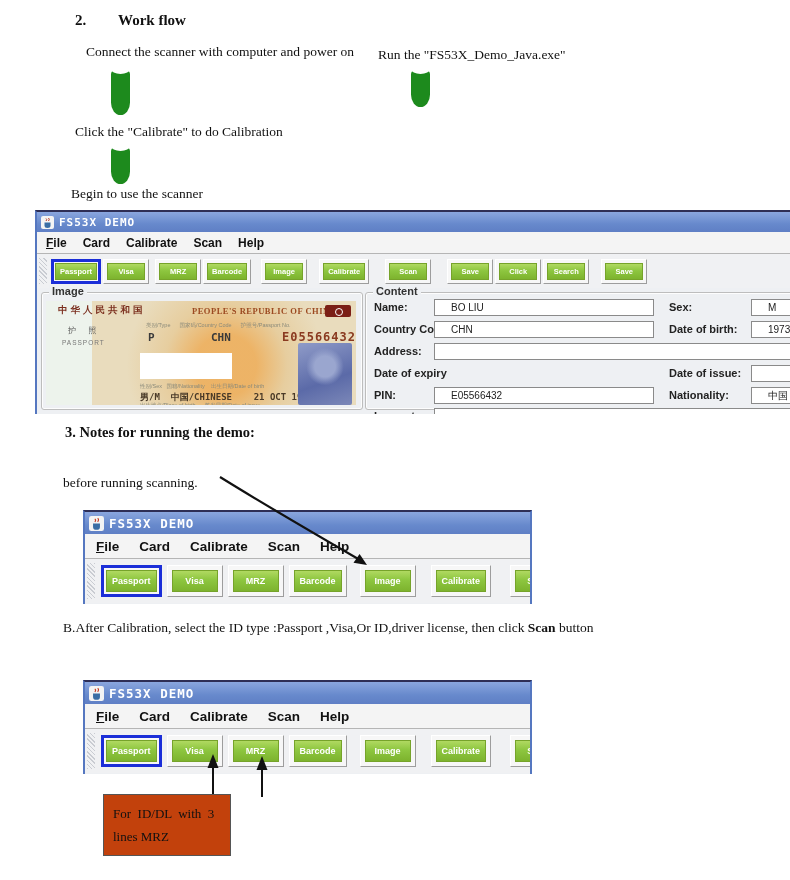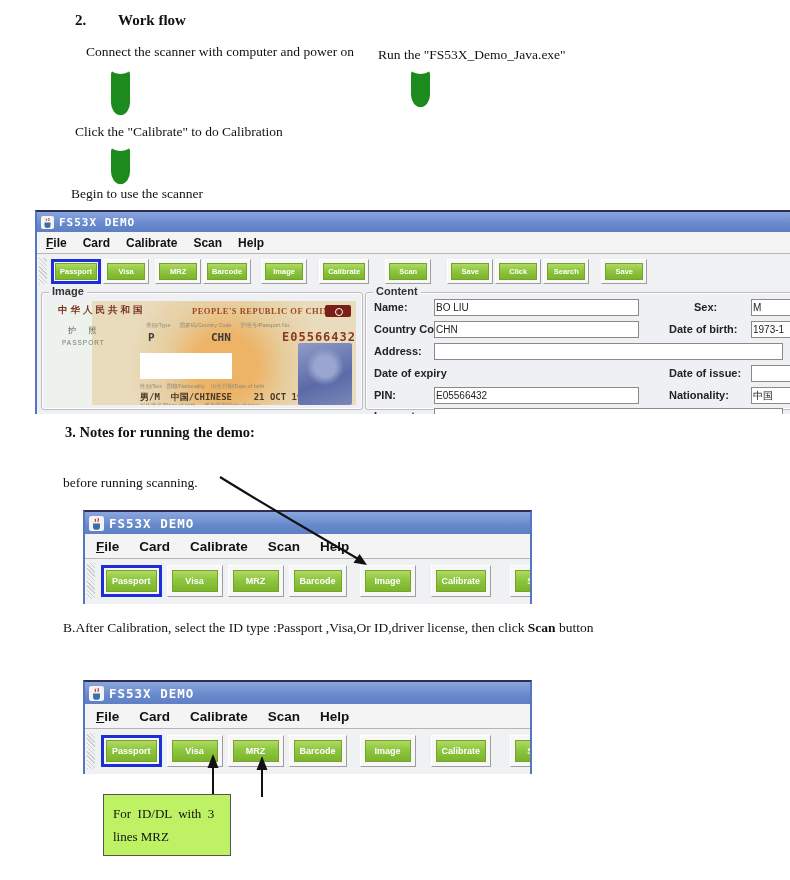--- a/index.html
+++ b/index.html
@@ -92,24 +92,24 @@
   .pp-l2{left:94px;top:82px;}
   .pp-person{left:94px;top:90px;font-weight:bold;font-size:9px;font-family:"DejaVu Sans Mono",monospace;color:#4a3a28;}
   .pp-l3{left:94px;top:101px;}
   .pp-photo{position:absolute;right:4px;top:42px;width:54px;height:62px;border-radius:2px;
             background:radial-gradient(circle at 50% 38%, #9aa6cf 0 22%, rgba(0,0,0,0) 40%),
                        linear-gradient(160deg,#8f9bc8,#5b6aa8 60%,#7c88b8);}
 
   
   .frow-label{position:absolute;font-size:11px;font-weight:bold;color:#222;white-space:nowrap;}
   .ffield{position:absolute;height:15px;background:#fff;border:1px solid #8a8a8a;
-          font-size:10px;color:#222;line-height:15px;padding-left:1px;white-space:nowrap;overflow:hidden;}
-
-  
-  .callout{position:absolute;border:1px solid #555;background:#bef264;padding:7px 9px;
+          font-size:10px;color:#222;line-height:15px;padding-left:16px;white-space:nowrap;overflow:hidden;}
+
+  
+  .callout{position:absolute;border:1px solid #555;background:#c2410c;padding:7px 9px;
            font-size:13px;line-height:23px;}
   .callout div{white-space:pre;}
 
   svg.overlay{position:absolute;z-index:5;}
 </style>
 </head>
 <body>
 
 <div class="page">
 
@@ -196,21 +196,21 @@
           <span class="pp pp-lab pp-l3">出生地点/Place of birth      签发日期/Date of issue</span>
 
           <div class="pp-photo"></div>
         </div>
       </div>
 
       <div class="gbox content-box">
         <span class="gbox-title">Content</span>
         <span class="frow-label" style="left:8px;top:8px;">Name:</span>
         <div class="ffield" style="left:68px;top:6px;width:202px;">BO LIU</div>
-        <span class="frow-label" style="left:303px;top:8px;margin-left:25px;">Sex:</span>
+        <span class="frow-label" style="left:303px;top:8px;">Sex:</span>
         <div class="ffield" style="left:385px;top:6px;width:40px;">M</div>
 
         <span class="frow-label" style="left:8px;top:30px;">Country Code:</span>
         <div class="ffield" style="left:68px;top:28px;width:202px;">CHN</div>
         <span class="frow-label" style="left:303px;top:30px;">Date of birth:</span>
         <div class="ffield" style="left:385px;top:28px;width:40px;">1973-1</div>
 
         <span class="frow-label" style="left:8px;top:52px;">Address:</span>
         <div class="ffield" style="left:68px;top:50px;width:346px;"></div>
 

